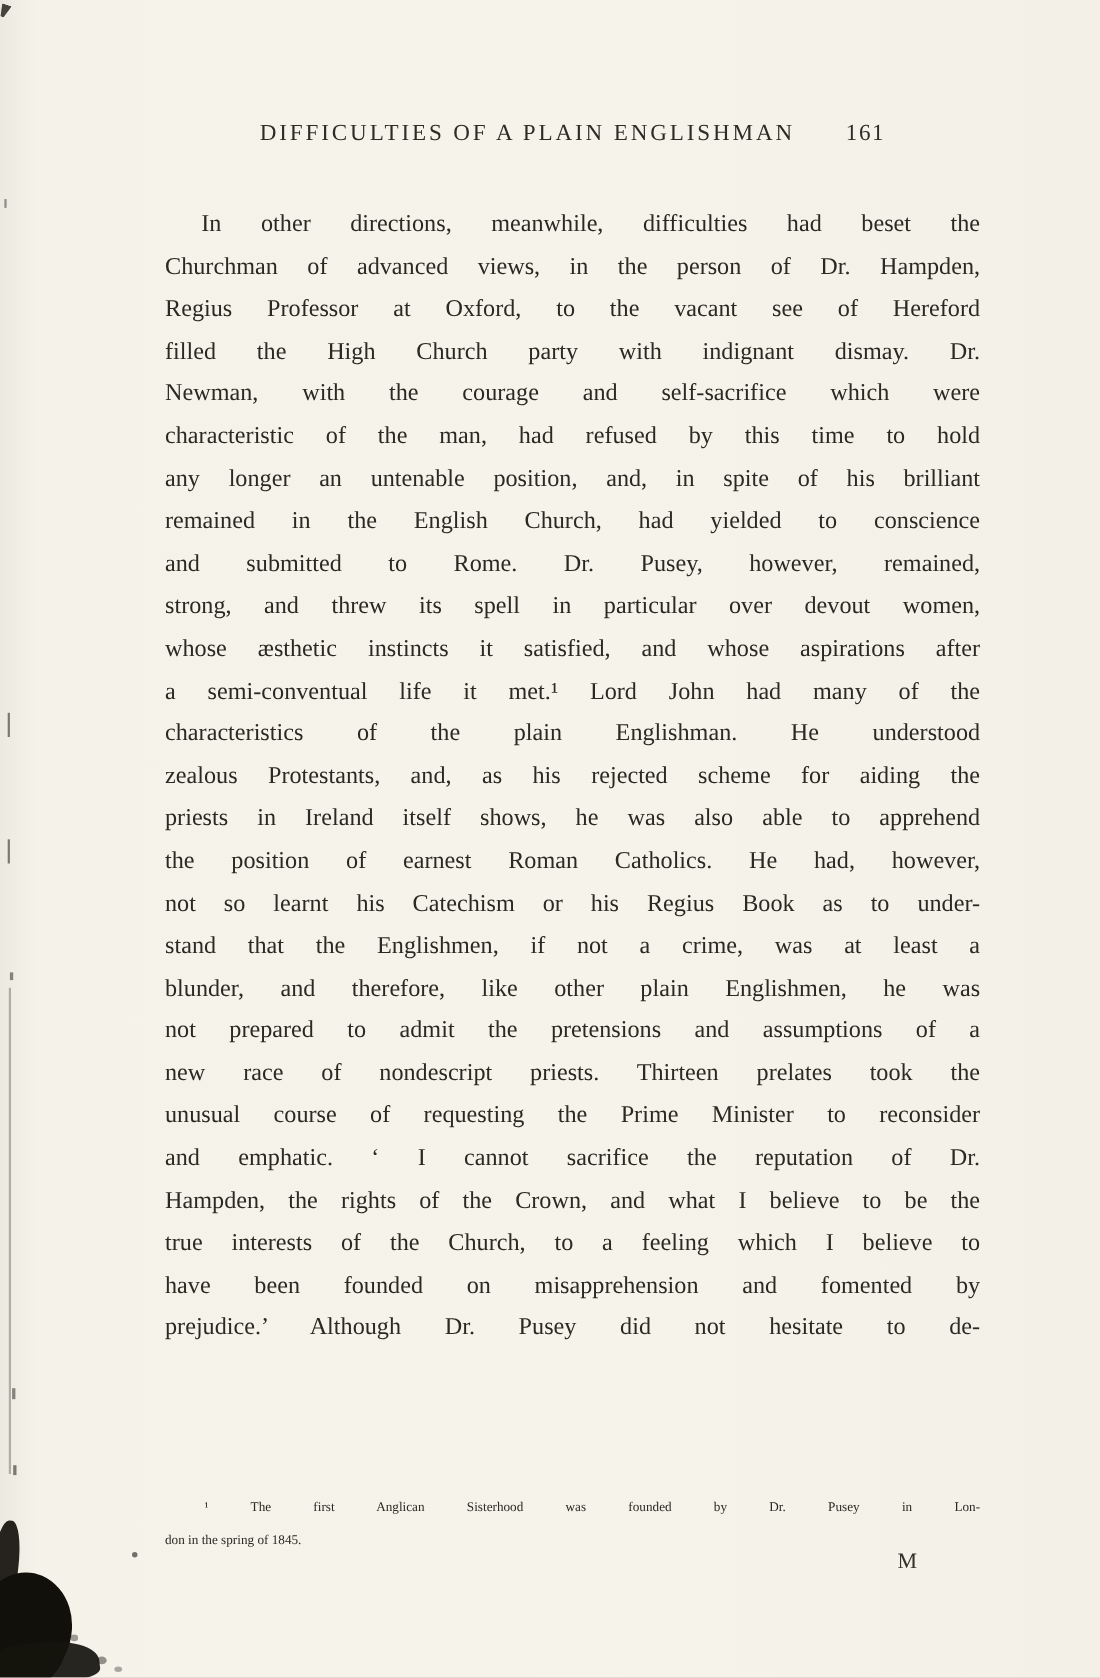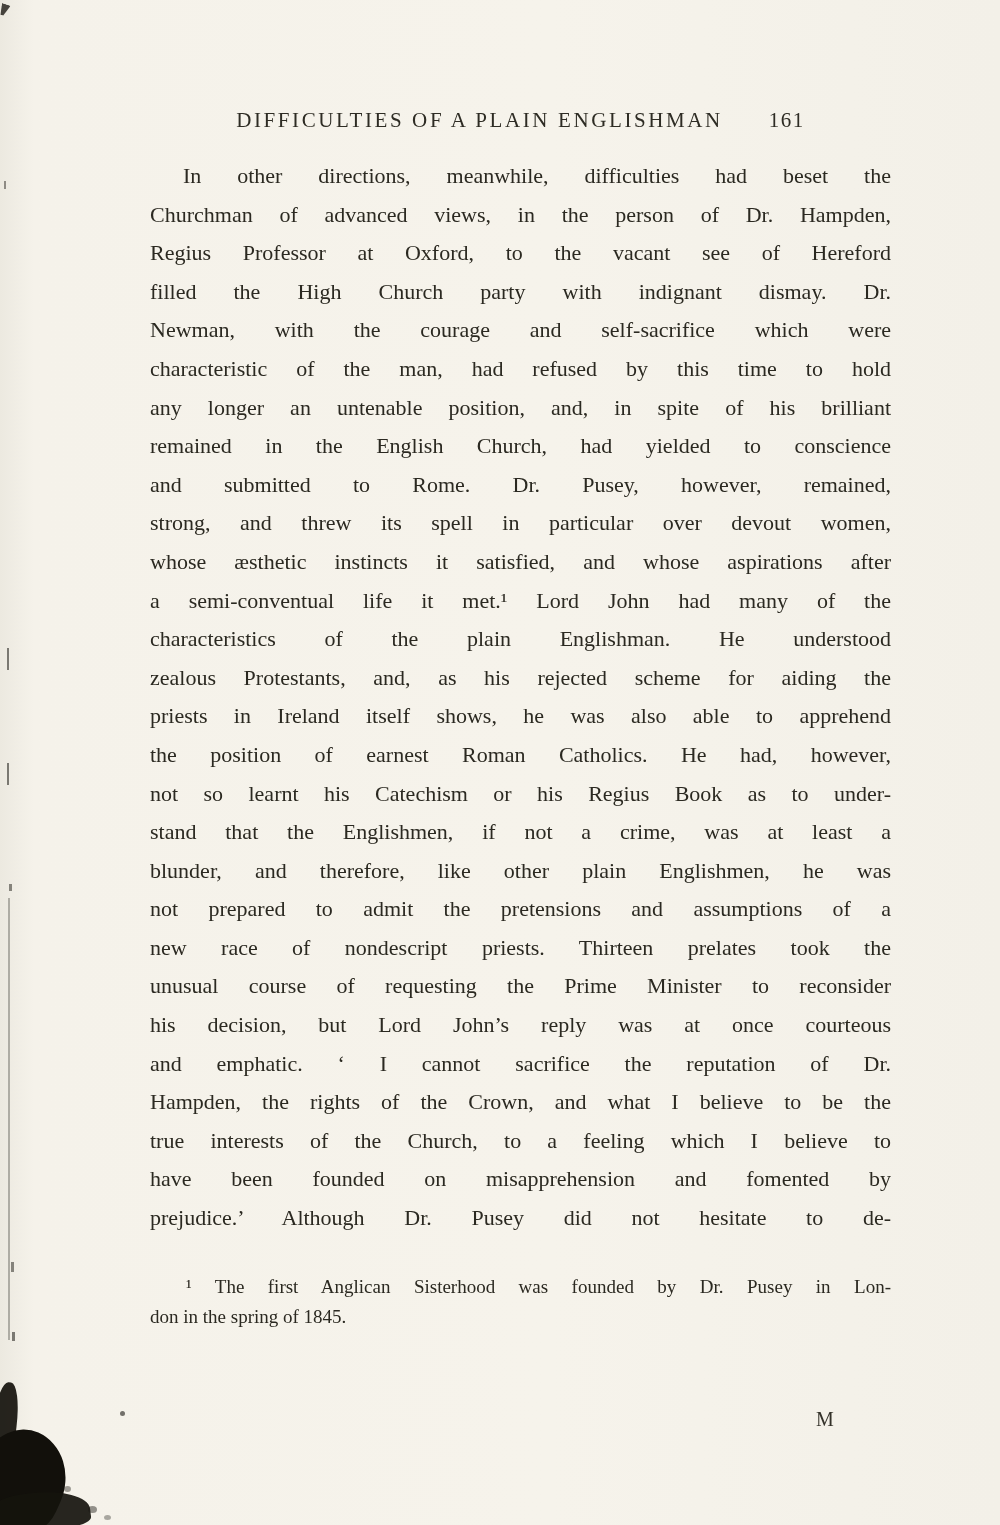--- a/index.html
+++ b/index.html
@@ -24,38 +24,38 @@
     font-size: 21px;
     letter-spacing: 2.6px;
     color: #2e2c24;
     white-space: nowrap;
   }
   .header .pagenum { letter-spacing: 1.5px; }
 
   
   .bodytext {
     position: absolute;
-    top: 157px; left: 150px; width: 741px;
+    top: 184px; left: 150px; width: 741px;
     font-size: 22px;
     color: #2b2921;
   }
   .line {
     height: 38.6px;
     line-height: 38.6px;
     overflow: hidden;
     white-space: nowrap;
   }
   .just { white-space: normal; text-align: justify; text-align-last: justify; }
   .indent { padding-left: 33px; }
 
   
   .footnote {
     position: absolute;
-    top: 1272px; left: 150px; width: 741px;
-    font-size: 19px;
+    top: 1356px; left: 150px; width: 741px;
+    font-size: 12px;
     color: #2b2921;
   }
   .fline { height: 29.5px; line-height: 29.5px; overflow: hidden; white-space: nowrap; }
   .fline.indent { padding-left: 36px; }
 
   
   .signature {
     position: absolute;
     left: 816px; top: 1408px;
     font-size: 20px;
@@ -111,21 +111,20 @@
       <div class="line just">characteristics of the plain Englishman.  He understood</div>
       <div class="line just">zealous Protestants, and, as his rejected scheme for aiding the</div>
       <div class="line just">priests in Ireland itself shows, he was also able to apprehend</div>
       <div class="line just">the position of earnest Roman Catholics.  He had, however,</div>
       <div class="line just">not so learnt his Catechism or his Regius Book as to under-</div>
       <div class="line just">stand that the Englishmen, if not a crime, was at least a</div>
       <div class="line just">blunder, and therefore, like other plain Englishmen, he was</div>
       <div class="line just">not prepared to admit the pretensions and assumptions of a</div>
       <div class="line just">new race of nondescript priests.  Thirteen prelates took the</div>
       <div class="line just">unusual course of requesting the Prime Minister to reconsider</div>
-      <div class="line just">his decision, but Lord John’s reply was at once courteous</div>
       <div class="line just">and emphatic.  ‘ I cannot sacrifice the reputation of Dr.</div>
       <div class="line just">Hampden, the rights of the Crown, and what I believe to be the</div>
       <div class="line just">true interests of the Church, to a feeling which I believe to</div>
       <div class="line just">have been founded on misapprehension and fomented by</div>
       <div class="line just">prejudice.’  Although Dr. Pusey did not hesitate to de-</div>
     </div>
 
   <div class="footnote">
       <div class="fline indent just">¹ The first Anglican Sisterhood was founded by Dr. Pusey in Lon-</div>
       <div class="fline">don in the spring of 1845.</div>

